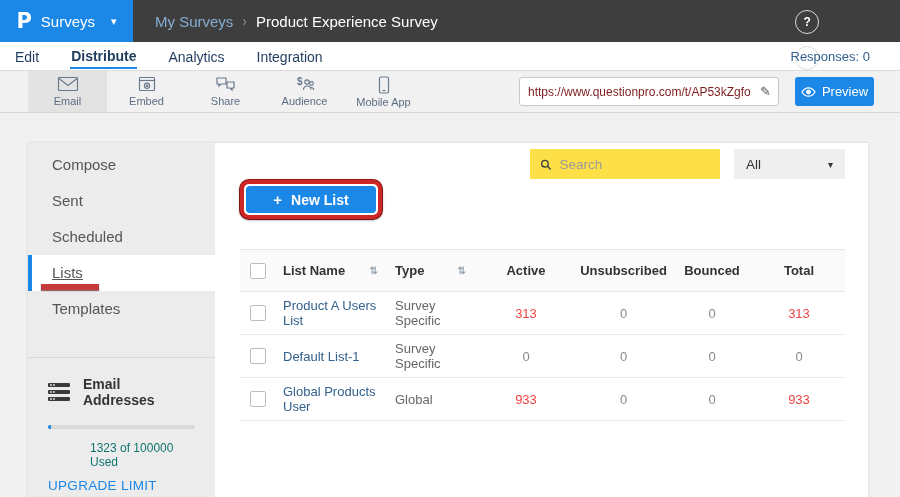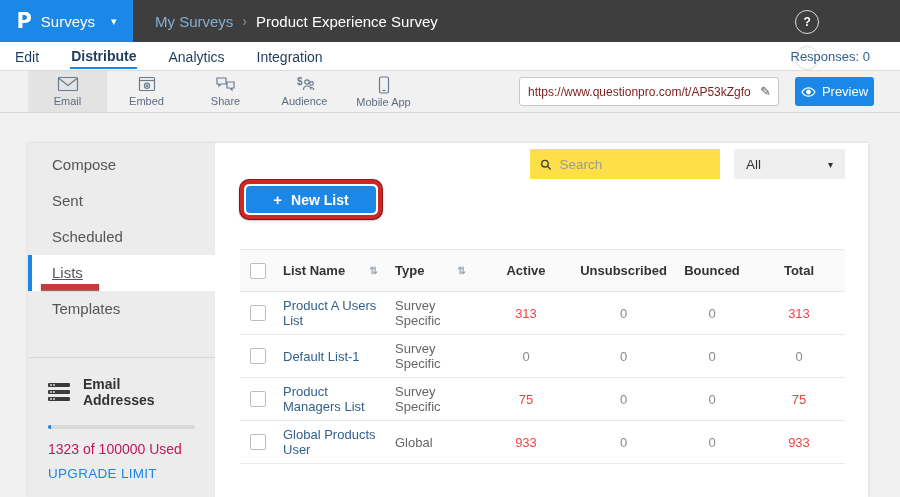--- a/index.html
+++ b/index.html
@@ -49,21 +49,21 @@
   .sidebar { width:187px; background:#ececec; padding-top:4px; display:flex; flex-direction:column; flex-shrink:0; }
   .side-item { height:36px; line-height:36px; padding-left:20px; font-size:15px; color:#555;
     border-left:4px solid transparent; position:relative; cursor:pointer; }
   .side-item.active { background:#fff; border-left-color:#1b87e6;text-decoration:underline; }
   .red-underline { position:absolute; left:9px; bottom:1px; width:58px; height:6px; background:#c43b3b;
     box-shadow:0 1px 1px rgba(80,10,10,.6); }
   .email-addresses { margin-top:30px; border-top:1px solid #d8d8d8; padding:18px 20px 0; }
   .ea-header { display:flex; align-items:center; gap:13px; font-weight:bold; font-size:14px; color:#333; }
   .ea-progress { margin-top:17px; height:4px; background:#d9d9d9; border-radius:2px; position:relative; overflow:hidden; }
   .ea-progress-fill { width:2%; height:100%; background:#1b87e6; }
-  .ea-usage { margin-top:12px; font-size:14px; color:#be185d; }
+  .ea-usage { margin-top:12px; font-size:12px; color:#0f766e;margin-left:42px; }
   .ea-upgrade { margin-top:9px; font-size:13.5px; color:#1b87e6; letter-spacing:.3px; cursor:pointer; }
 
   
   .main { flex:1; padding:6px 35px 0 25px; }
   .main-top { display:flex; justify-content:flex-end; gap:14px; }
   .search-box { width:190px; height:30px; background:#fde047; display:flex; align-items:center; padding:0 10px; gap:8px; }
   .search-input { border:none; background:transparent; font-size:13.5px; color:#555; width:100%; outline:none; font-family:"Liberation Sans",sans-serif; }
   .search-input::placeholder { color:#9a9a9a; }
   .all-dropdown { width:111px; height:30px; background:#efefef; display:flex; align-items:center; padding:0 12px; font-size:13.5px; color:#333; cursor:pointer; }
   .all-dropdown .caret { margin-left:auto; color:#333; font-size:10px; }
@@ -299,31 +299,20 @@
           <td class="cell-left type-text">Survey Specific</td>
           <td class="num-gray">0</td>
           <td class="num-gray">0</td>
           <td class="num-gray">0</td>
           <td class="num-gray">0</td>
         </tr>
         <tr>
           <td>
                 <div class="checkbox"></div>
               </td>
-          <td class="cell-left"><span class="name-link">Product Managers List</span></td>
-          <td class="cell-left type-text">Survey Specific</td>
-          <td class="num-blue">75</td>
-          <td class="num-gray">0</td>
-          <td class="num-gray">0</td>
-          <td class="num-blue">75</td>
-        </tr>
-        <tr>
-          <td>
-                <div class="checkbox"></div>
-              </td>
           <td class="cell-left"><span class="name-link">Global Products User</span></td>
           <td class="cell-left type-text">Global</td>
           <td class="num-blue">933</td>
           <td class="num-gray">0</td>
           <td class="num-gray">0</td>
           <td class="num-blue">933</td>
         </tr>
         </tbody>
       </table>
     </div>

